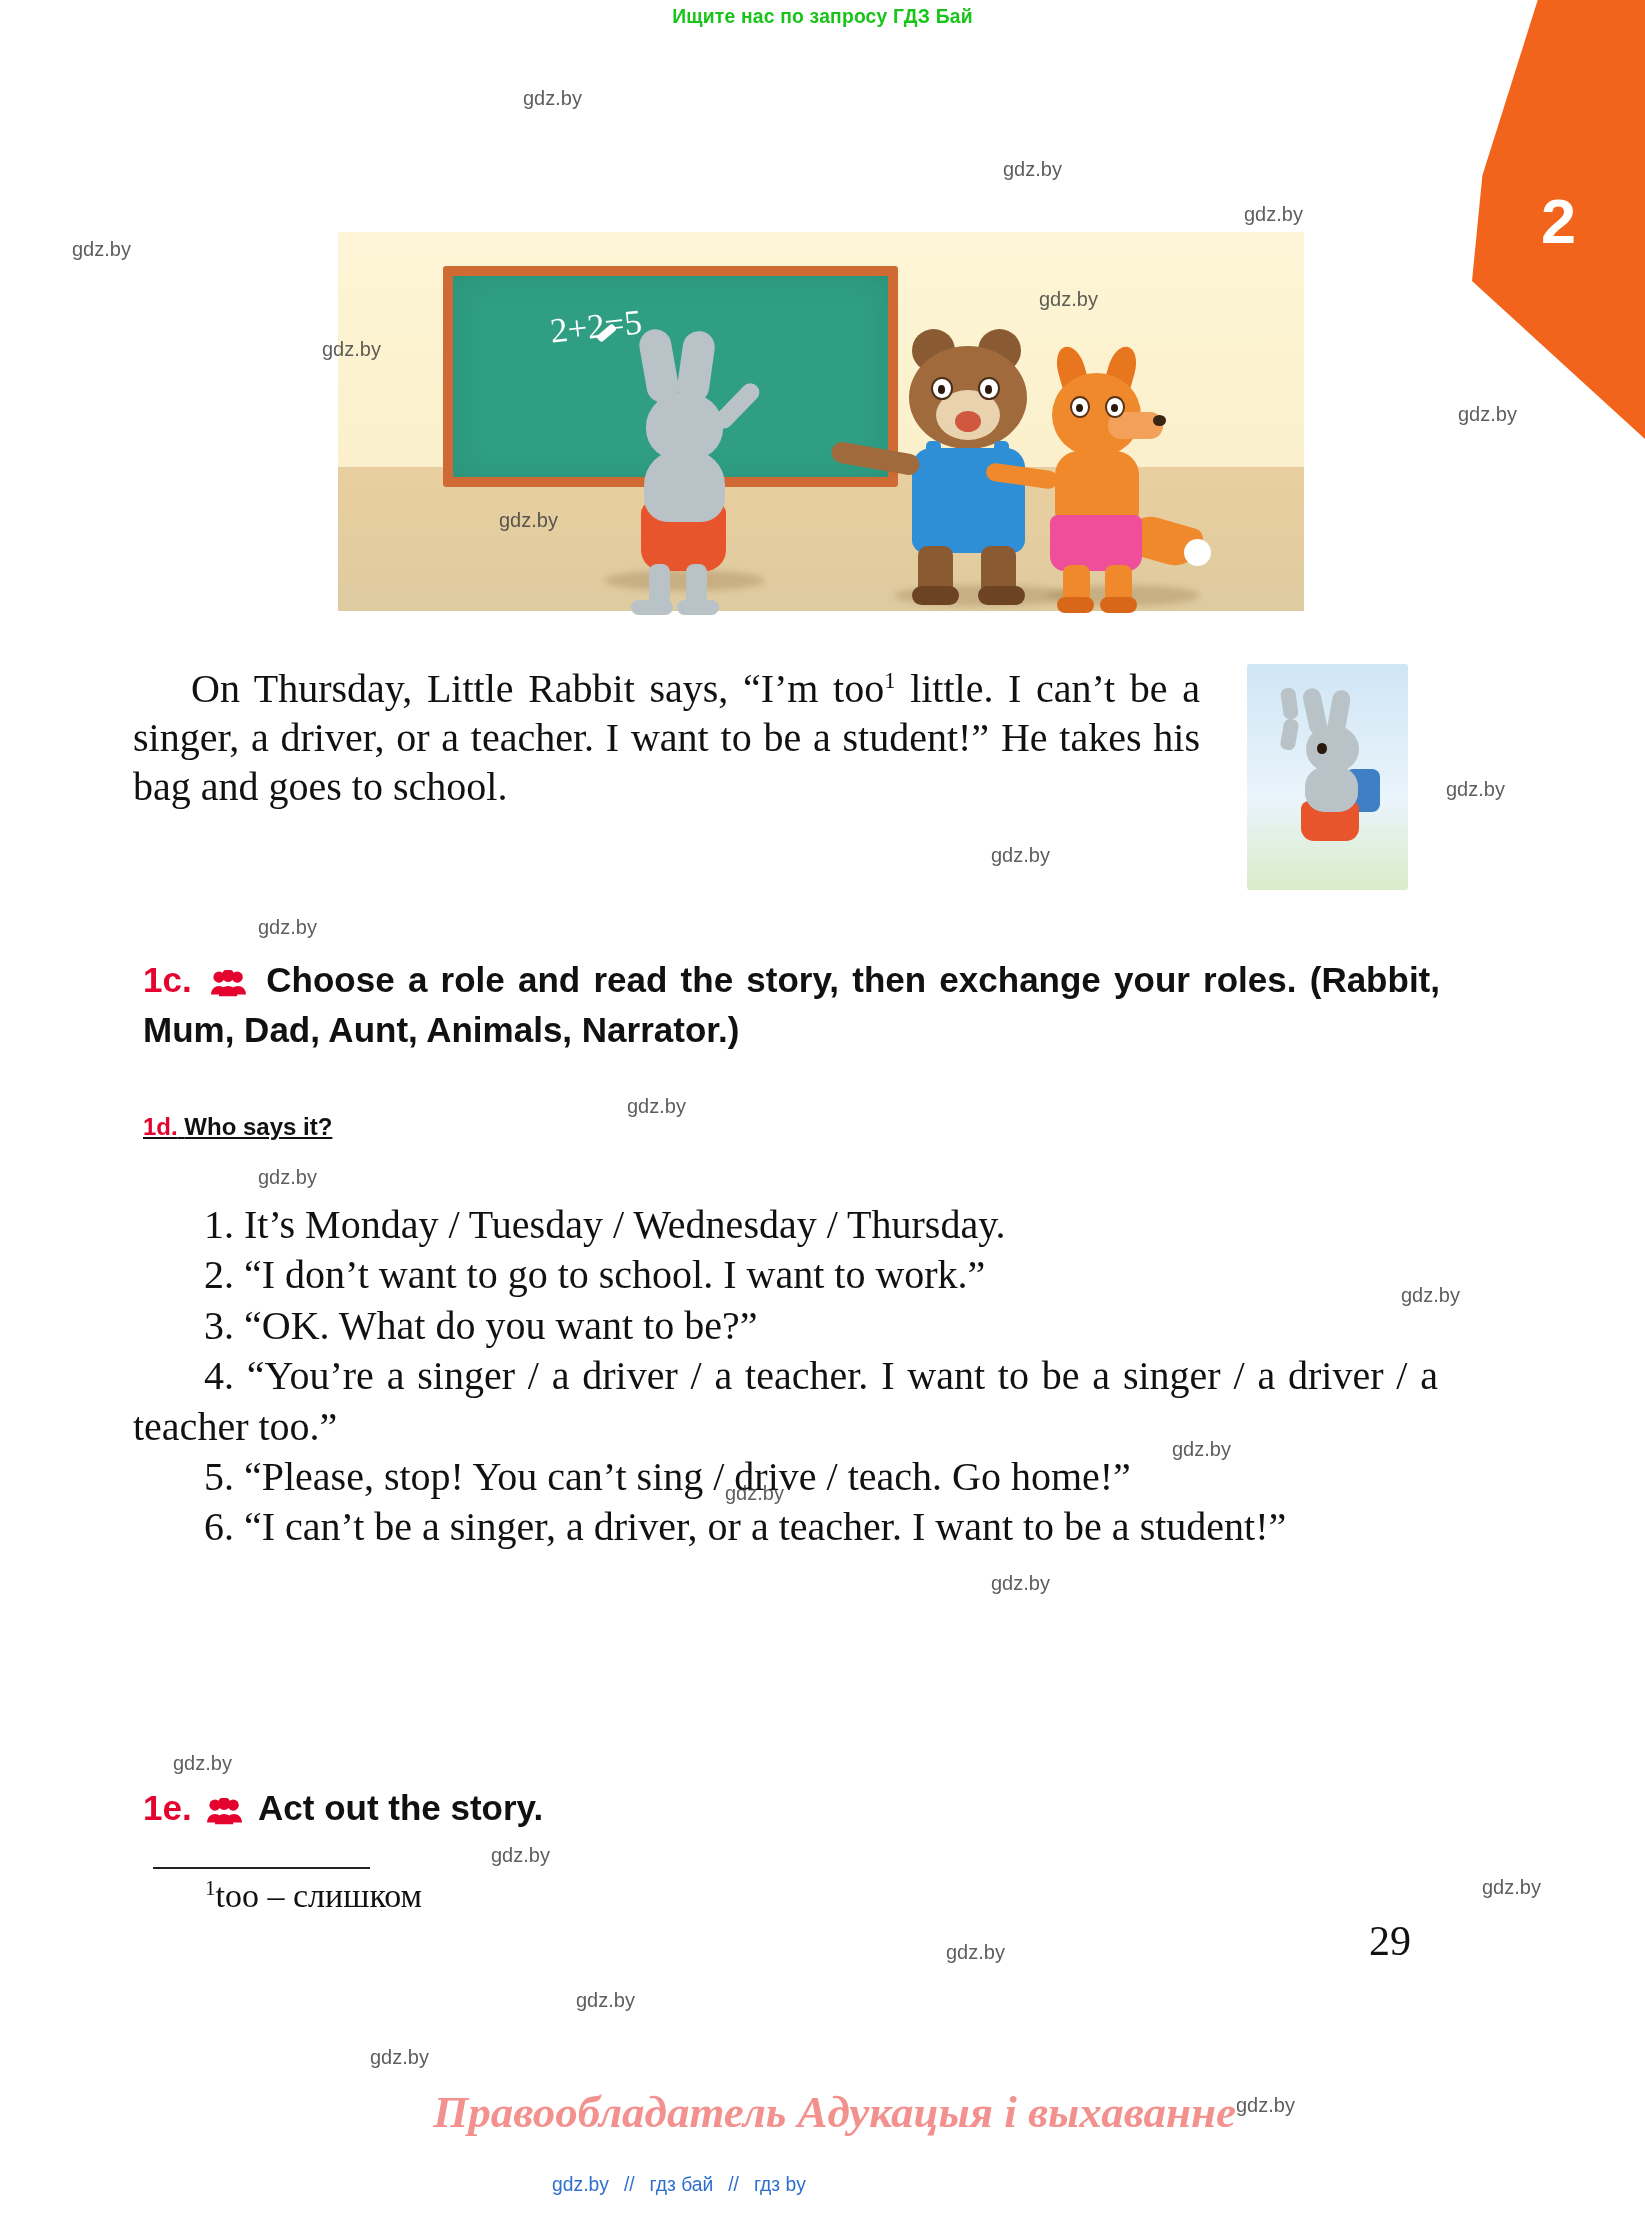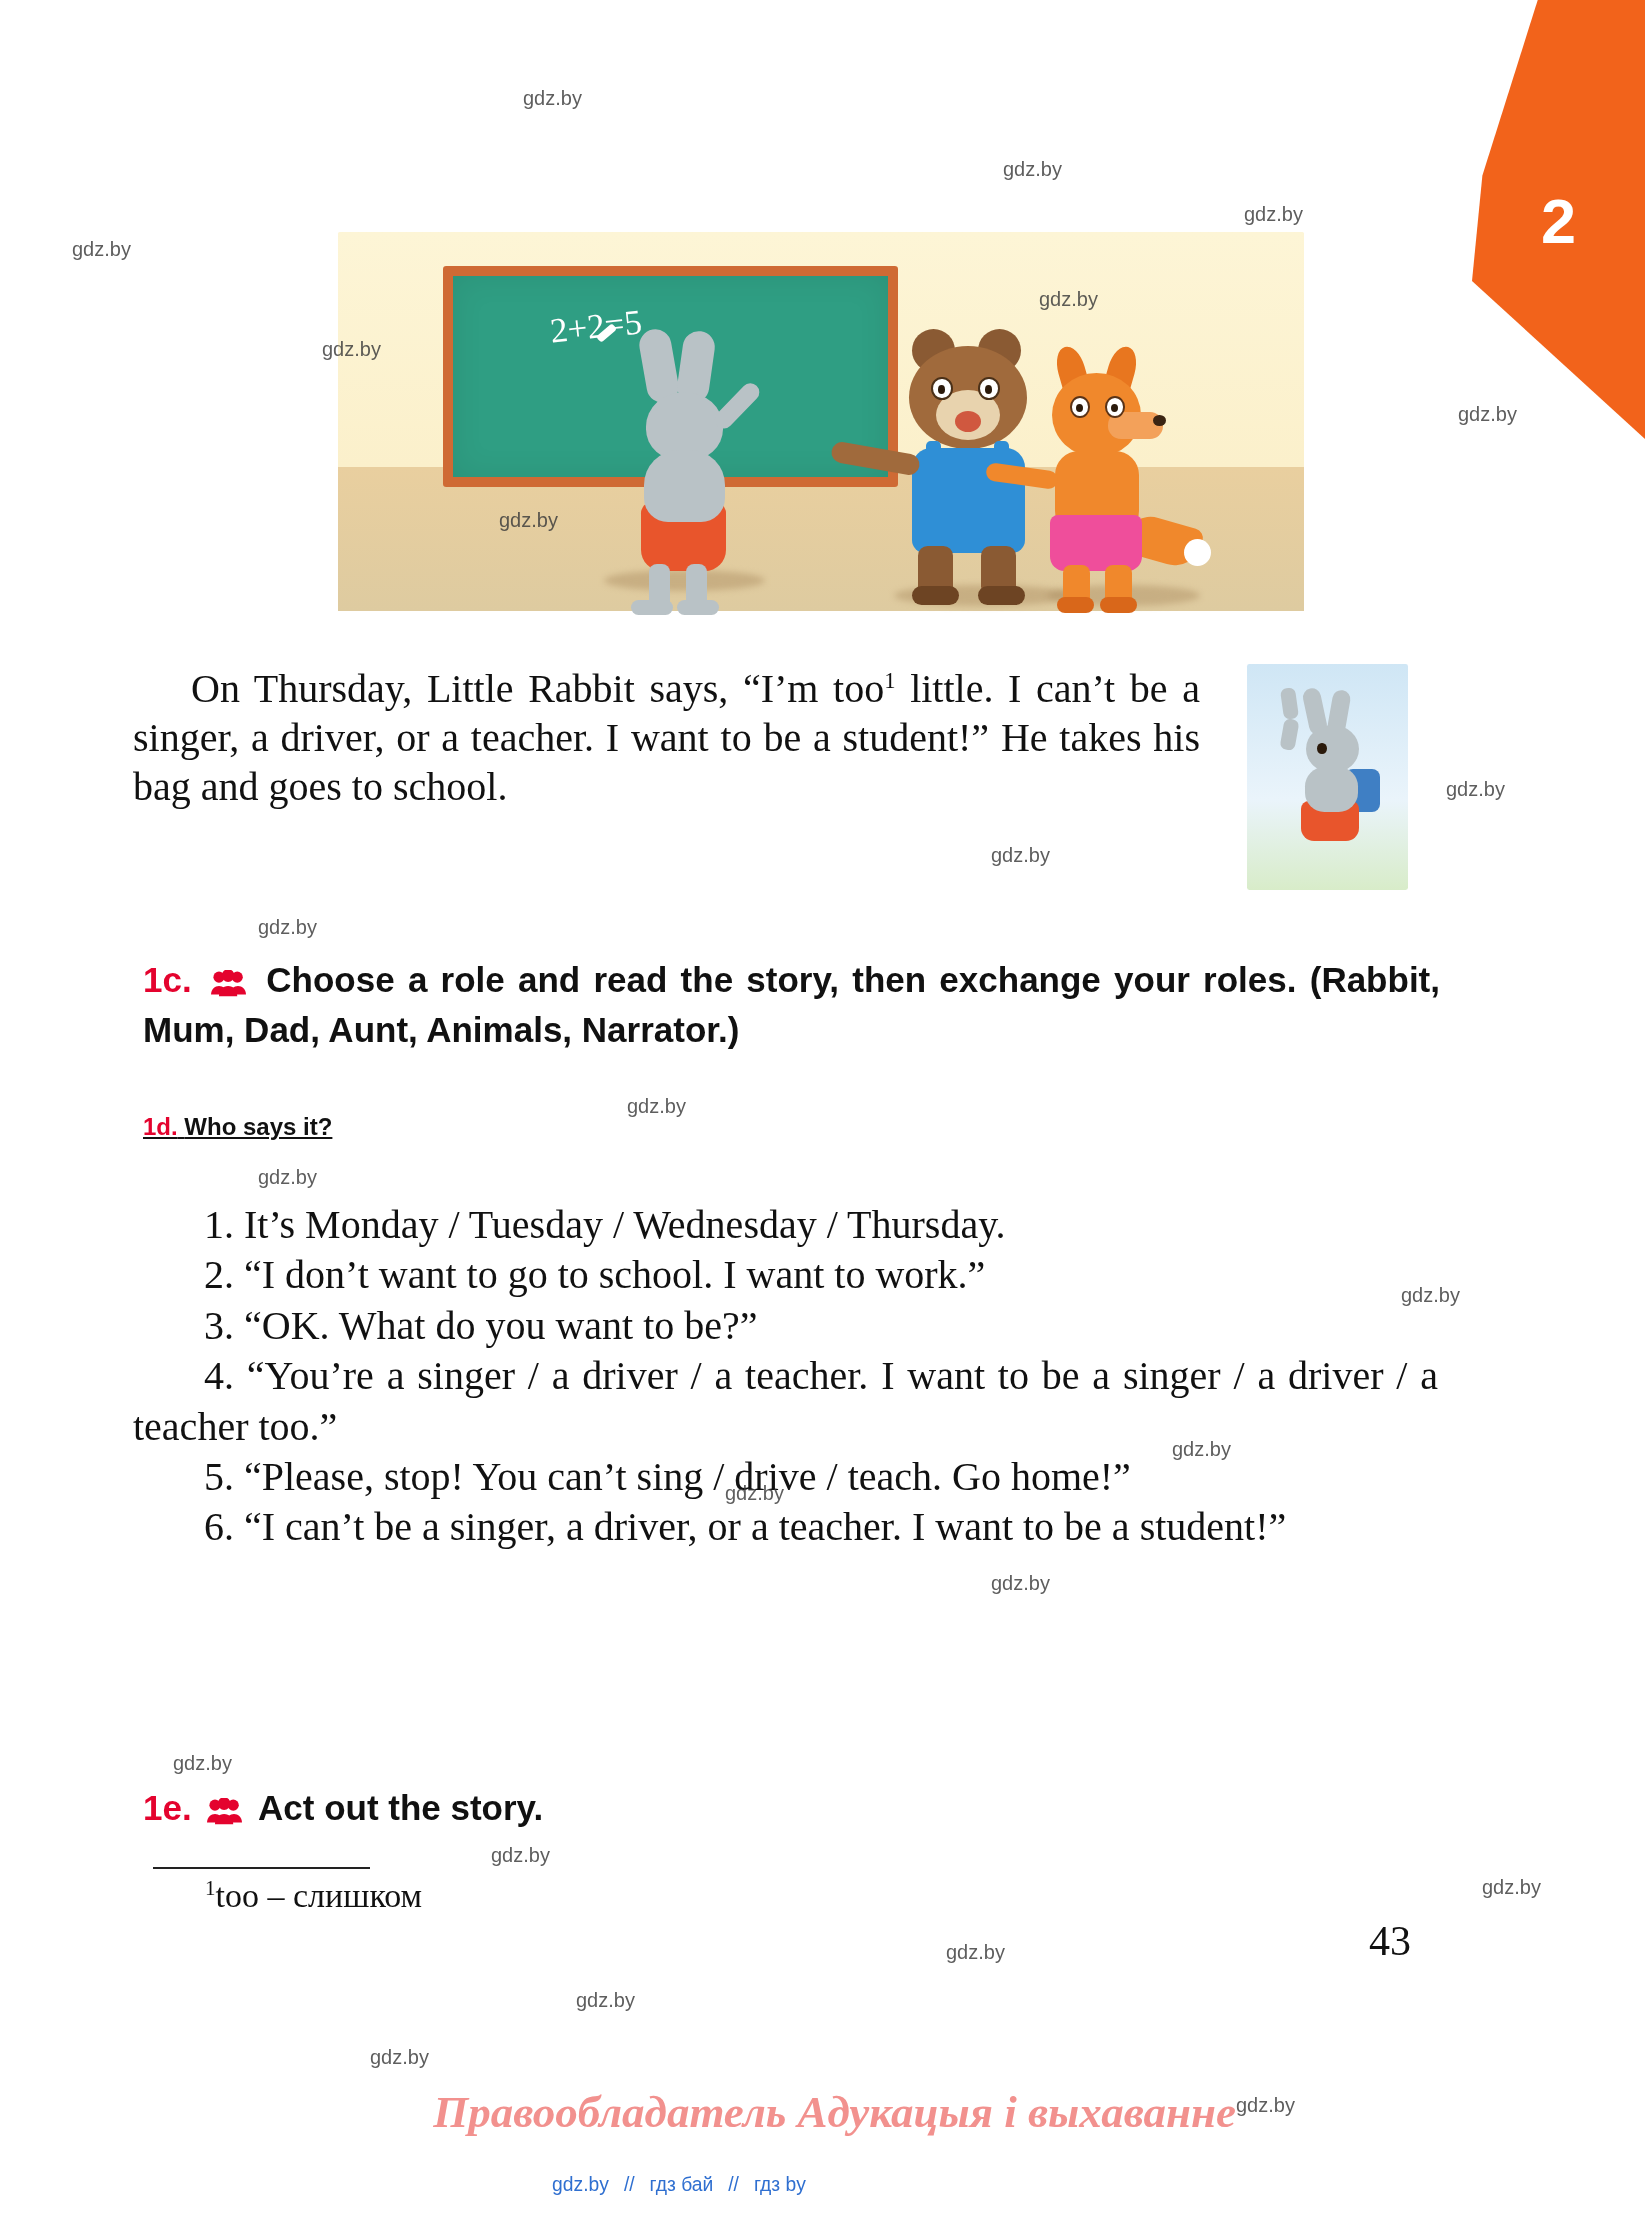--- a/index.html
+++ b/index.html
@@ -203,20 +203,21 @@
     position:absolute;
     font-family:"Liberation Sans", sans-serif;
     font-size:20px; color:#3b3b3b; opacity:.82; white-space:nowrap;
   }
 </style>
 </head>
 <body>
 
 <div class="page">
 
+  <div class="top-banner">Ищите нас по запросу ГДЗ Бай</div>
 
   <div class="corner-tab">
     <div class="num">2</div>
   </div>
 
   <div class="illus">
     <div class="bgwash"></div>
     <div class="floor"></div>
     <div class="board">
       <div class="sum">2+2=5</div>
@@ -346,21 +347,21 @@
         </svg>
     </span>
     <span>Act out the story.</span>
   </div>
 
   <div class="footnote-rule"></div>
   <div class="footnote">
     <sup>1</sup><span>too – слишком</span>
   </div>
 
-  <div class="pagenum">43</div>
+  <div class="pagenum">29</div>
 
   <div class="copyright">Правообладатель Адукацыя і выхаванне</div>
 
   <div class="bottom-links">
     <span>gdz.by</span>
     <span>//</span>
     <span>гдз бай</span>
     <span>//</span>
     <span>гдз by</span>
   </div>

